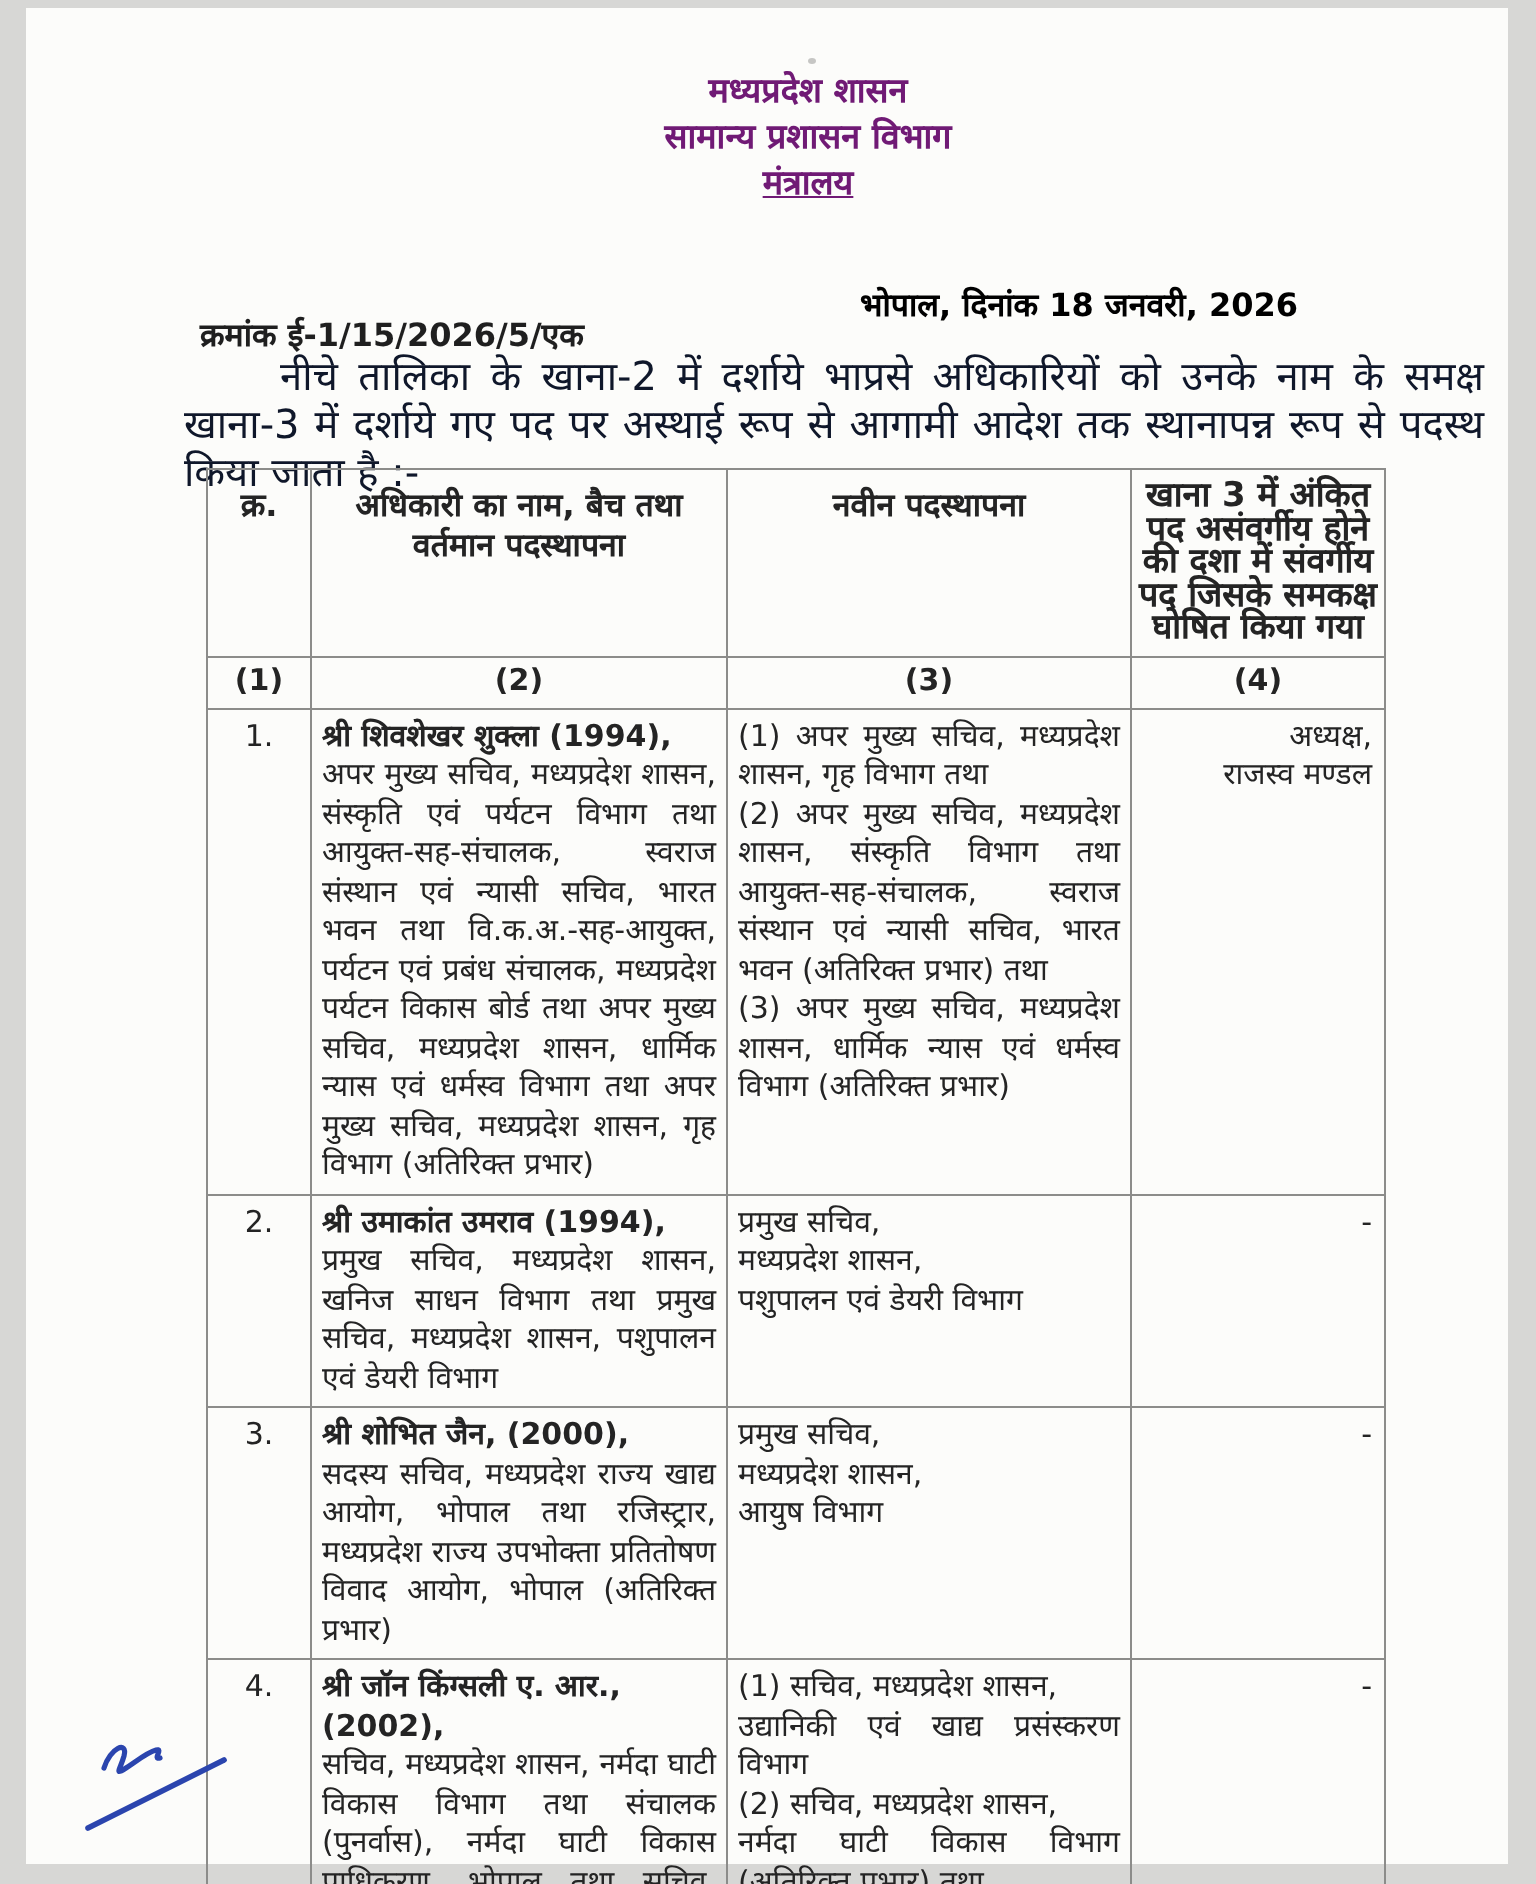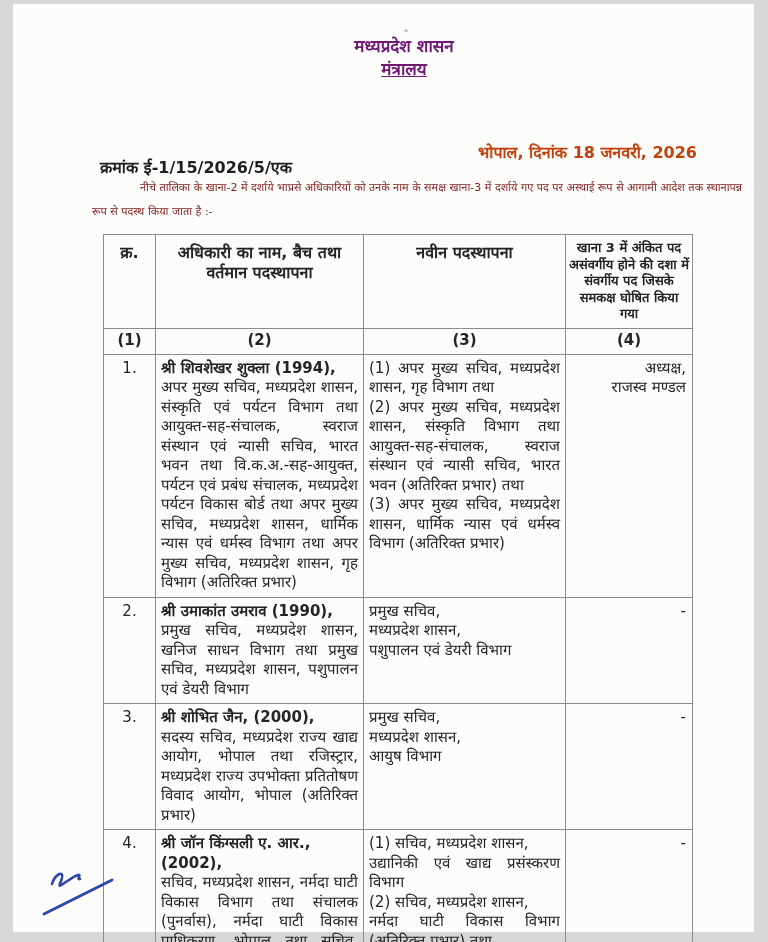--- a/index.html
+++ b/index.html
@@ -24,46 +24,46 @@
     text-align:center; font-weight:bold; font-size:17px; line-height:23px;
     color:#701a75;
   }
   .underlined { text-decoration:underline;text-align:center; }
   .ref-number {
     position:absolute; left:100px; top:156px;
     font-weight:bold; font-size:16px; color:#1f1f1f;
   }
   .place-date {
     position:absolute; left:430px; top:141px; width:267px;
-    text-align:right; font-weight:bold; font-size:16px; color:#c2410c;
+    text-align:left; font-weight:bold; font-size:16px; color:#000000;
   }
   .intro {
     position:absolute; left:92px; top:176px; width:650px;
-    font-size:11px; line-height:24px; text-align:justify;
-    text-indent:48px; color:#7f1d1d;
+    font-size:20px; line-height:24px; text-align:justify;
+    text-indent:48px; color:#0f172a;
   }
   table.order-table {
     position:absolute; left:103px; top:234px; width:589px;
     border-collapse:collapse; table-layout:fixed;
   }
   .order-table col.c1 { width:52px; }
   .order-table col.c2 { width:208px; }
   .order-table col.c3 { width:202px; }
   .order-table col.c4 { width:127px; }
   .order-table th, .order-table td {
     border:1px solid #8c8c8a;
     vertical-align:top;
     padding:4px 6px;
     font-size:15px;
     line-height:19.5px;
     color:#242424;
   }
   .order-table th { font-weight:bold; text-align:center; }
   th.hdr-main { font-size:16px; padding-top:8px; }
-  th.hdr-small { font-size:13px; line-height:16.5px; font-weight:bold; padding:5px 3px; }
+  th.hdr-small { font-size:17px; line-height:16.5px; font-weight:bold; padding:5px 3px; }
   tr.header-row { height:72px; }
   tr.colnum-row { height:26px; }
   tr.colnum-row td { font-weight:bold; text-align:center; padding:2px; }
   tr.r1 { height:198px; }
   tr.r2 { height:92px; }
   tr.r3 { height:110px; }
   tr.r4 { height:198px; }
   td.sno { text-align:center; }
   td.officer { text-align:justify; padding:4px 5px; }
   .officer-name { display:block; font-weight:bold; white-space:pre-line; }
@@ -74,20 +74,21 @@
   }
 </style>
 </head>
 <body>
 
 <div class="page"></div>
 <div class="scan-dot"></div>
 
 <div class="header-block">
   <div>मध्यप्रदेश शासन</div>
+  <div>सामान्य प्रशासन विभाग</div>
   <div class="underlined">मंत्रालय</div>
 </div>
 
 <div class="ref-number">क्रमांक ई-1/15/2026/5/एक</div>
 <div class="place-date">भोपाल, दिनांक 18 जनवरी, 2026</div>
 
 <div class="intro">नीचे तालिका के खाना-2 में दर्शाये भाप्रसे अधिकारियों को उनके नाम के समक्ष खाना-3 में दर्शाये गए पद पर अस्थाई रूप से आगामी आदेश तक स्थानापन्न रूप से पदस्थ किया जाता है :-</div>
 
 <table class="order-table">
   <colgroup>
@@ -116,21 +117,21 @@
     </td>
     <td class="posting">(1) अपर मुख्य सचिव, मध्यप्रदेश शासन, गृह विभाग तथा
 (2) अपर मुख्य सचिव, मध्यप्रदेश शासन, संस्कृति विभाग तथा आयुक्त-सह-संचालक, स्वराज संस्थान एवं न्यासी सचिव, भारत भवन (अतिरिक्त प्रभार) तथा
 (3) अपर मुख्य सचिव, मध्यप्रदेश शासन, धार्मिक न्यास एवं धर्मस्व विभाग (अतिरिक्त प्रभार)</td>
     <td class="equiv">अध्यक्ष,
 राजस्व मण्डल</td>
   </tr>
   <tr class="r2">
     <td class="sno">2.</td>
     <td class="officer">
-      <span class="officer-name">श्री उमाकांत उमराव (1990),</span><span>प्रमुख सचिव, मध्यप्रदेश शासन, खनिज साधन विभाग तथा प्रमुख सचिव, मध्यप्रदेश शासन, पशुपालन एवं डेयरी विभाग</span>
+      <span class="officer-name">श्री उमाकांत उमराव (1994),</span><span>प्रमुख सचिव, मध्यप्रदेश शासन, खनिज साधन विभाग तथा प्रमुख सचिव, मध्यप्रदेश शासन, पशुपालन एवं डेयरी विभाग</span>
     </td>
     <td class="posting">प्रमुख सचिव,
 मध्यप्रदेश शासन,
 पशुपालन एवं डेयरी विभाग</td>
     <td class="equiv">-</td>
   </tr>
   <tr class="r3">
     <td class="sno">3.</td>
     <td class="officer">
       <span class="officer-name">श्री शोभित जैन, (2000),</span><span>सदस्य सचिव, मध्यप्रदेश राज्य खाद्य आयोग, भोपाल तथा रजिस्ट्रार, मध्यप्रदेश राज्य उपभोक्ता प्रतितोषण विवाद आयोग, भोपाल (अतिरिक्त प्रभार)</span>

